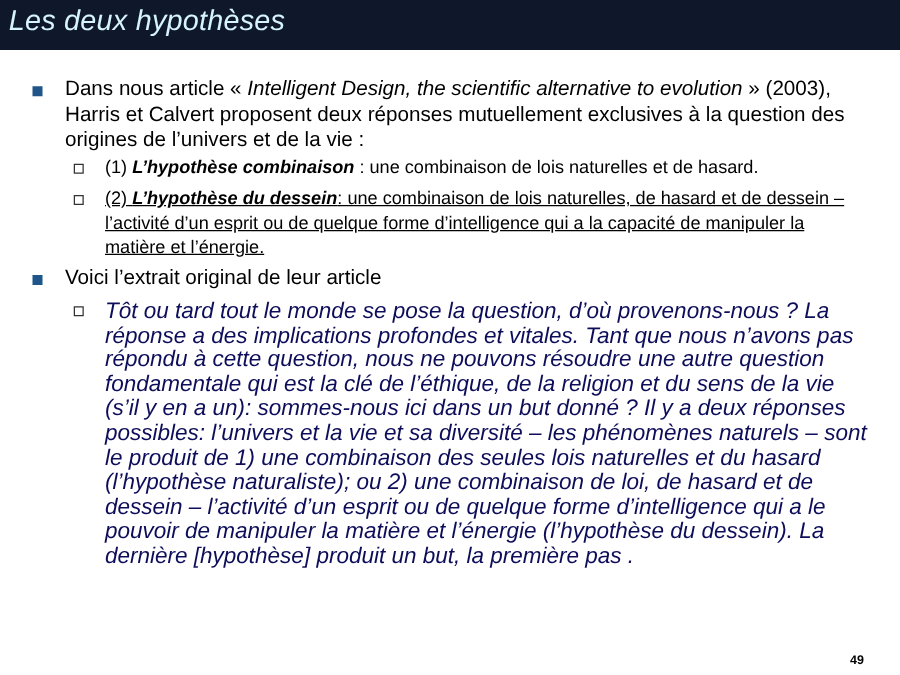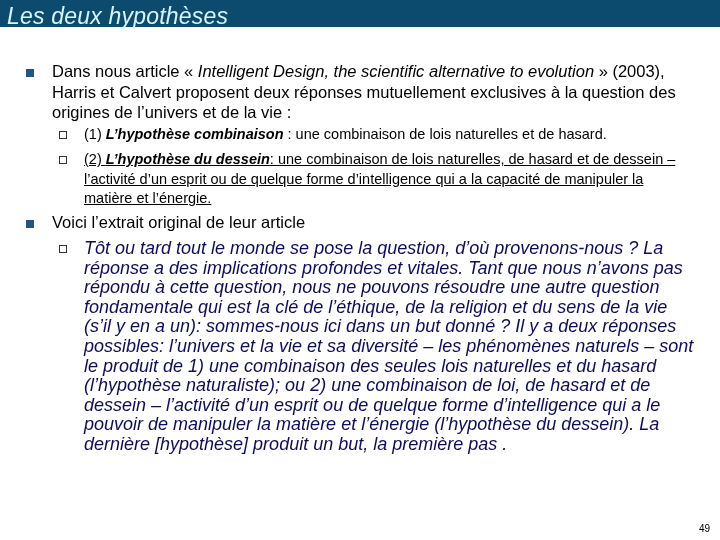--- a/index.html
+++ b/index.html
@@ -1,26 +1,26 @@
 <!DOCTYPE html>
 <html><head>
 <meta charset="utf-8">
 <style>
   html, body { margin:0; padding:0; }
   body { width:720px; height:540px; background:#ffffff; position:relative; overflow:hidden;
          font-family:"Liberation Sans", sans-serif; color:#000; }
-  .titlebar { position:absolute; left:0; top:0; width:720px; height:27px; background:#0c4a6e; }
+  .titlebar { position:absolute; left:0; top:0; width:720px; height:40px; background:#0f172a; }
   .title { position:absolute; left:7px; top:3px; font-size:23px; font-style:italic; color:#d6f4fb; letter-spacing:0.2px; }
   .content { position:absolute; left:0; top:0; width:720px; }
   .l1 { position:absolute; left:52px; width:640px; font-size:16.5px; line-height:20.5px; }
   .bul1 { position:absolute; left:26px; width:8px; height:8px; background:#1f5588; }
   .l2 { position:absolute; left:84px; width:600px; font-size:14.5px; line-height:19.5px; }
   .bul2 { position:absolute; left:59px; width:6px; height:6px; border:1px solid #333; background:#fff; }
   .quote { position:absolute; left:84px; width:610px; font-size:18px; line-height:19.6px; font-style:italic; color:#0d0d5a; }
-  .pagenum { position:absolute; left:699px; top:523px; font-size:10px; color:#000; }
+  .pagenum { position:absolute; left:680px; top:523px; font-size:10px; color:#000;font-weight:bold; }
   i, em { font-style:italic; }
   b.bi { font-weight:bold; font-style:italic; }
 </style>
 </head>
 <body>
 
 <div class="titlebar">
   <div class="title">Les deux hypothèses</div>
 </div>
 

